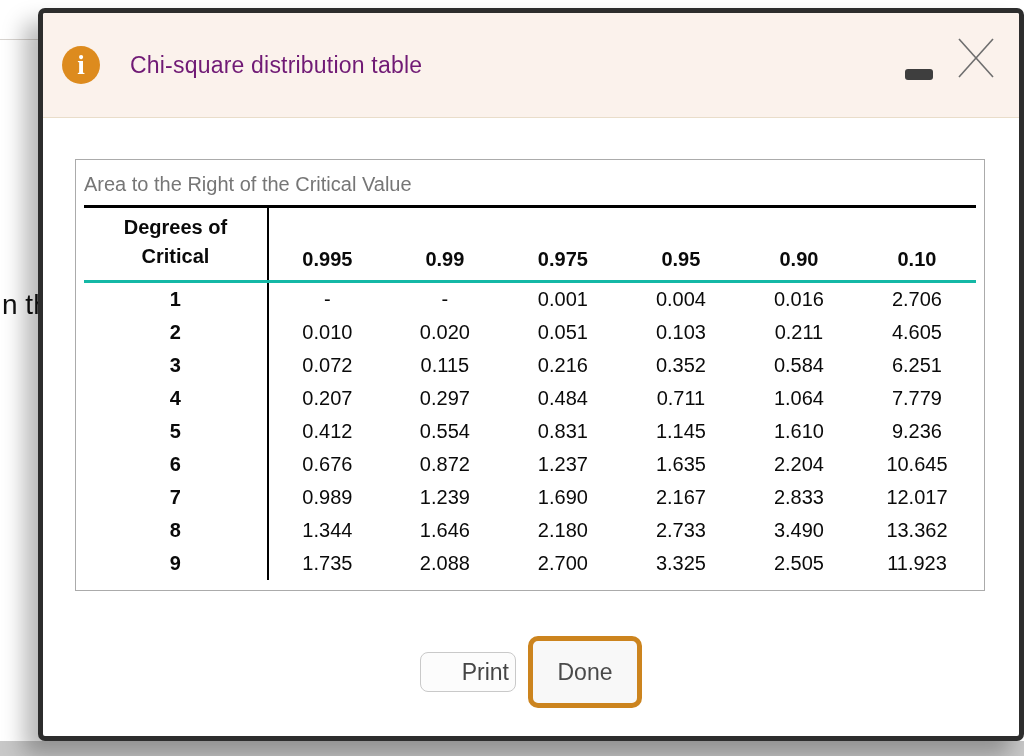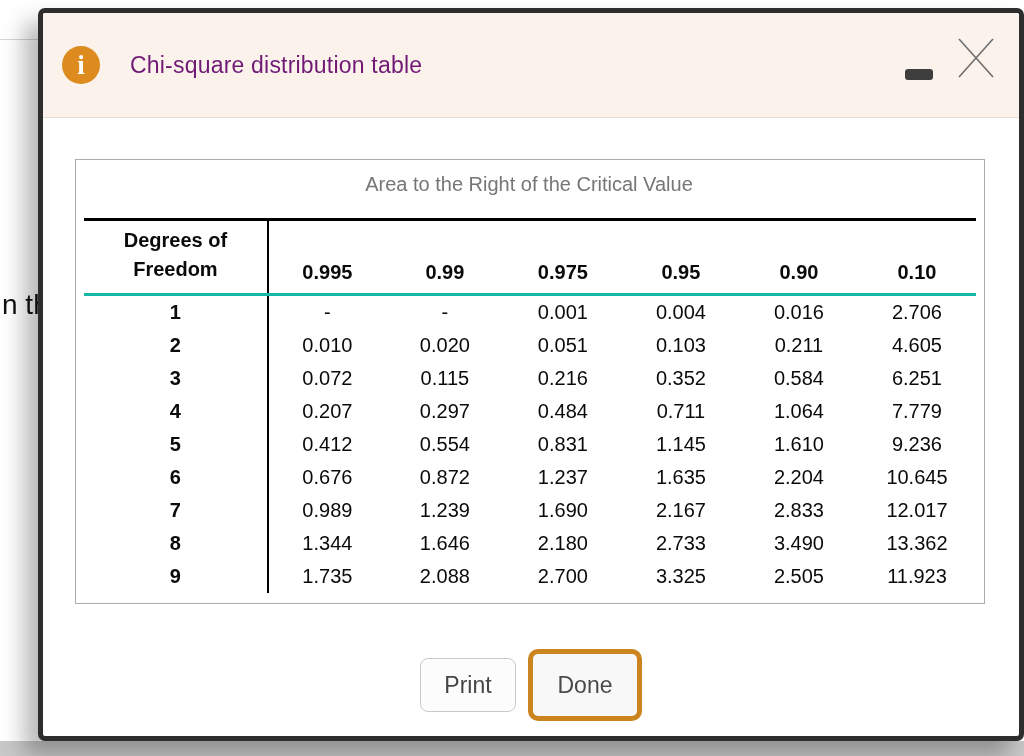--- a/index.html
+++ b/index.html
@@ -64,23 +64,23 @@
 
   
   .dialog-body { padding-top: 41px; }
   .table-card {
     margin-left: 32px; width: 910px; box-sizing: border-box;
     border: 1px solid #ababab;
     padding: 0 8px 10px 8px;
     background: #ffffff;
   }
   .table-caption {
-    text-align: center;
+    text-align: left;
     font-size: 20px; color: #767676;
-    padding: 13px 2px 22px 0;
+    padding: 13px 2px 9px 0;
   }
   table.chi {
     width: 100%; border-collapse: collapse;
     font-size: 20px; color: #0a0a0a;
     table-layout: fixed;
   }
   table.chi thead th {
     border-top: 3px solid #000;
     border-bottom: 3px solid #14b8a6;
     font-weight: bold; text-align: center; vertical-align: bottom;
@@ -95,24 +95,24 @@
   table.chi tbody td.df {
     font-weight: bold; border-right: 2px solid #000;
   }
 
   
   .button-row {
     display: flex; justify-content: center; align-items: center;
     gap: 12px; margin-top: 45px;
   }
   .print-button {
-    width: 96px; height: 54px; box-sizing: border-box;
+    width: 96px; height: 40px; box-sizing: border-box;
     background: #fcfcfc; border: 1px solid #c9c9c9; border-radius: 8px;
     font-family: "Liberation Sans", sans-serif;
-    font-size: 23px; color: #454545; cursor: pointer;
+    font-size: 23px; color: #454545; cursor: pointer; text-align: right;
   }
   .done-button {
     width: 114px; height: 72px; box-sizing: border-box;
     background: #f8f8f8; border: 5px solid #cc841e; border-radius: 10px;
     font-family: "Liberation Sans", sans-serif;
     font-size: 23px; color: #4a4a4a; cursor: pointer;
   }
 </style>
 </head>
 <body>
@@ -138,21 +138,21 @@
 
   <div class="dialog-body">
 
     <div class="table-card">
       <div class="table-caption">Area to the Right of the Critical Value</div>
       <table class="chi">
         <thead>
           <tr>
             <th class="df-head">
               <div>Degrees of</div>
-              <div>Freedom</div>
+              <div>Critical</div>
             </th>
           <th>0.995</th>
               <th>0.99</th>
               <th>0.975</th>
               <th>0.95</th>
               <th>0.90</th>
               <th>0.10</th>
             </tr>
         </thead>
         <tbody>

